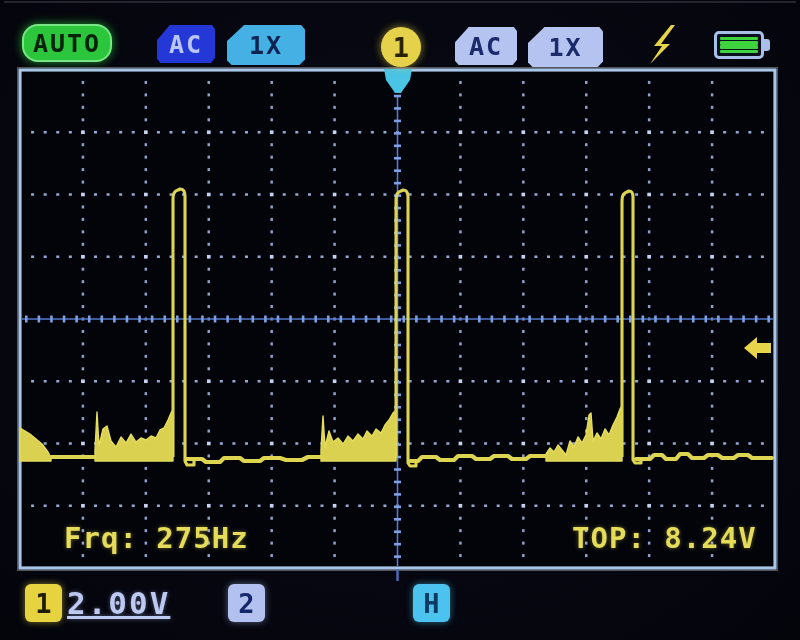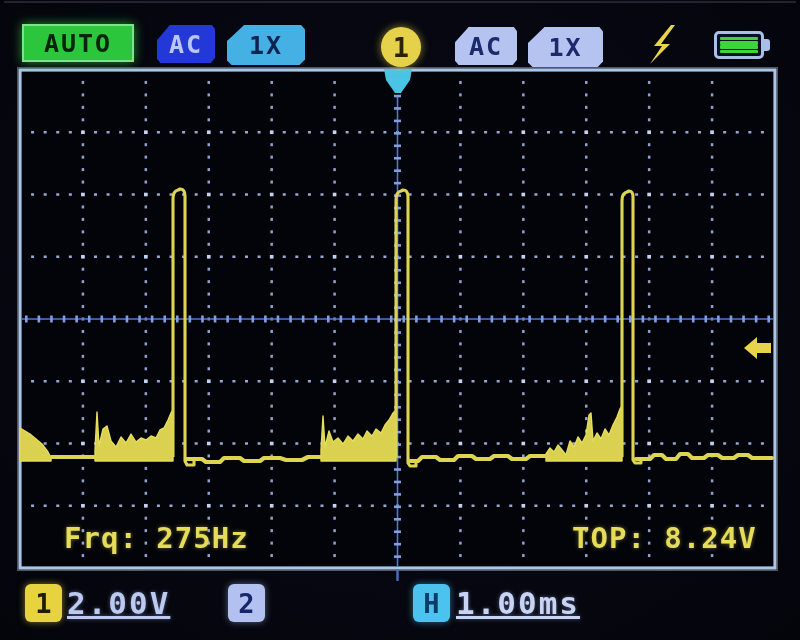--- a/index.html
+++ b/index.html
@@ -9,22 +9,22 @@
     font-family:"DejaVu Sans Mono", monospace;
   }
   .photo-top-line{position:absolute;top:1px;left:4px;right:4px;height:2px;background:#41444e;opacity:.5;}
 
   
   .badge{
     position:absolute;display:flex;align-items:center;justify-content:center;
     font-weight:bold;font-size:25px;letter-spacing:2px;
     font-family:"DejaVu Sans Mono", monospace;
   }
-  .b-auto{left:22px;top:24px;width:112px;height:38px;background:#2cc63d;color:#06230b;
-    border-radius:0;border:2px solid #79e584;box-shadow:0 0 10px rgba(44,198,61,.75);box-sizing:border-box;text-align:right;}
+  .b-auto{left:22px;top:24px;width:90px;height:38px;background:#2cc63d;color:#06230b;
+    border-radius:16px;border:2px solid #79e584;box-shadow:0 0 10px rgba(44,198,61,.75);box-sizing:border-box;text-align:right;}
   .tab{clip-path:polygon(22% 0,95% 0,100% 11%,100% 86%,93% 100%,6% 100%,0 89%,0 40%);}
   .b-ac1{left:157px;top:25px;width:58px;height:38px;background:#2438d8;color:#b9c6f6;
     box-shadow:0 0 8px rgba(48,70,220,.7);}
   .b-1x1{left:227px;top:25px;width:78px;height:40px;background:#44b0e4;color:#0d2352;
     box-shadow:0 0 8px rgba(70,180,230,.6);}
   .b-circle1{left:381px;top:27px;width:40px;height:40px;border-radius:50%;
     background:#e6d14a;color:#2a2300;font-size:27px;letter-spacing:0;
     box-shadow:0 0 8px rgba(230,210,70,.6);}
   .b-ac2{left:455px;top:27px;width:62px;height:38px;background:#b5c3f0;color:#1a2a6a;
     box-shadow:0 0 7px rgba(170,190,240,.5);}
@@ -1008,15 +1008,14 @@
   </div>
   <div class="battery-nub"></div>
 
   <div class="meas m-frq">Frq: 275Hz</div>
   <div class="meas m-top">TOP: 8.24V</div>
 
   <div class="bb bb-1">1</div>
   <div class="bb-label l-1">2.00V</div>
   <div class="bb bb-2">2</div>
   <div class="bb bb-h">H</div>
-  <div class="bb-label l-h">1.00ms</div>
 
 </div>
 
 </body></html>

